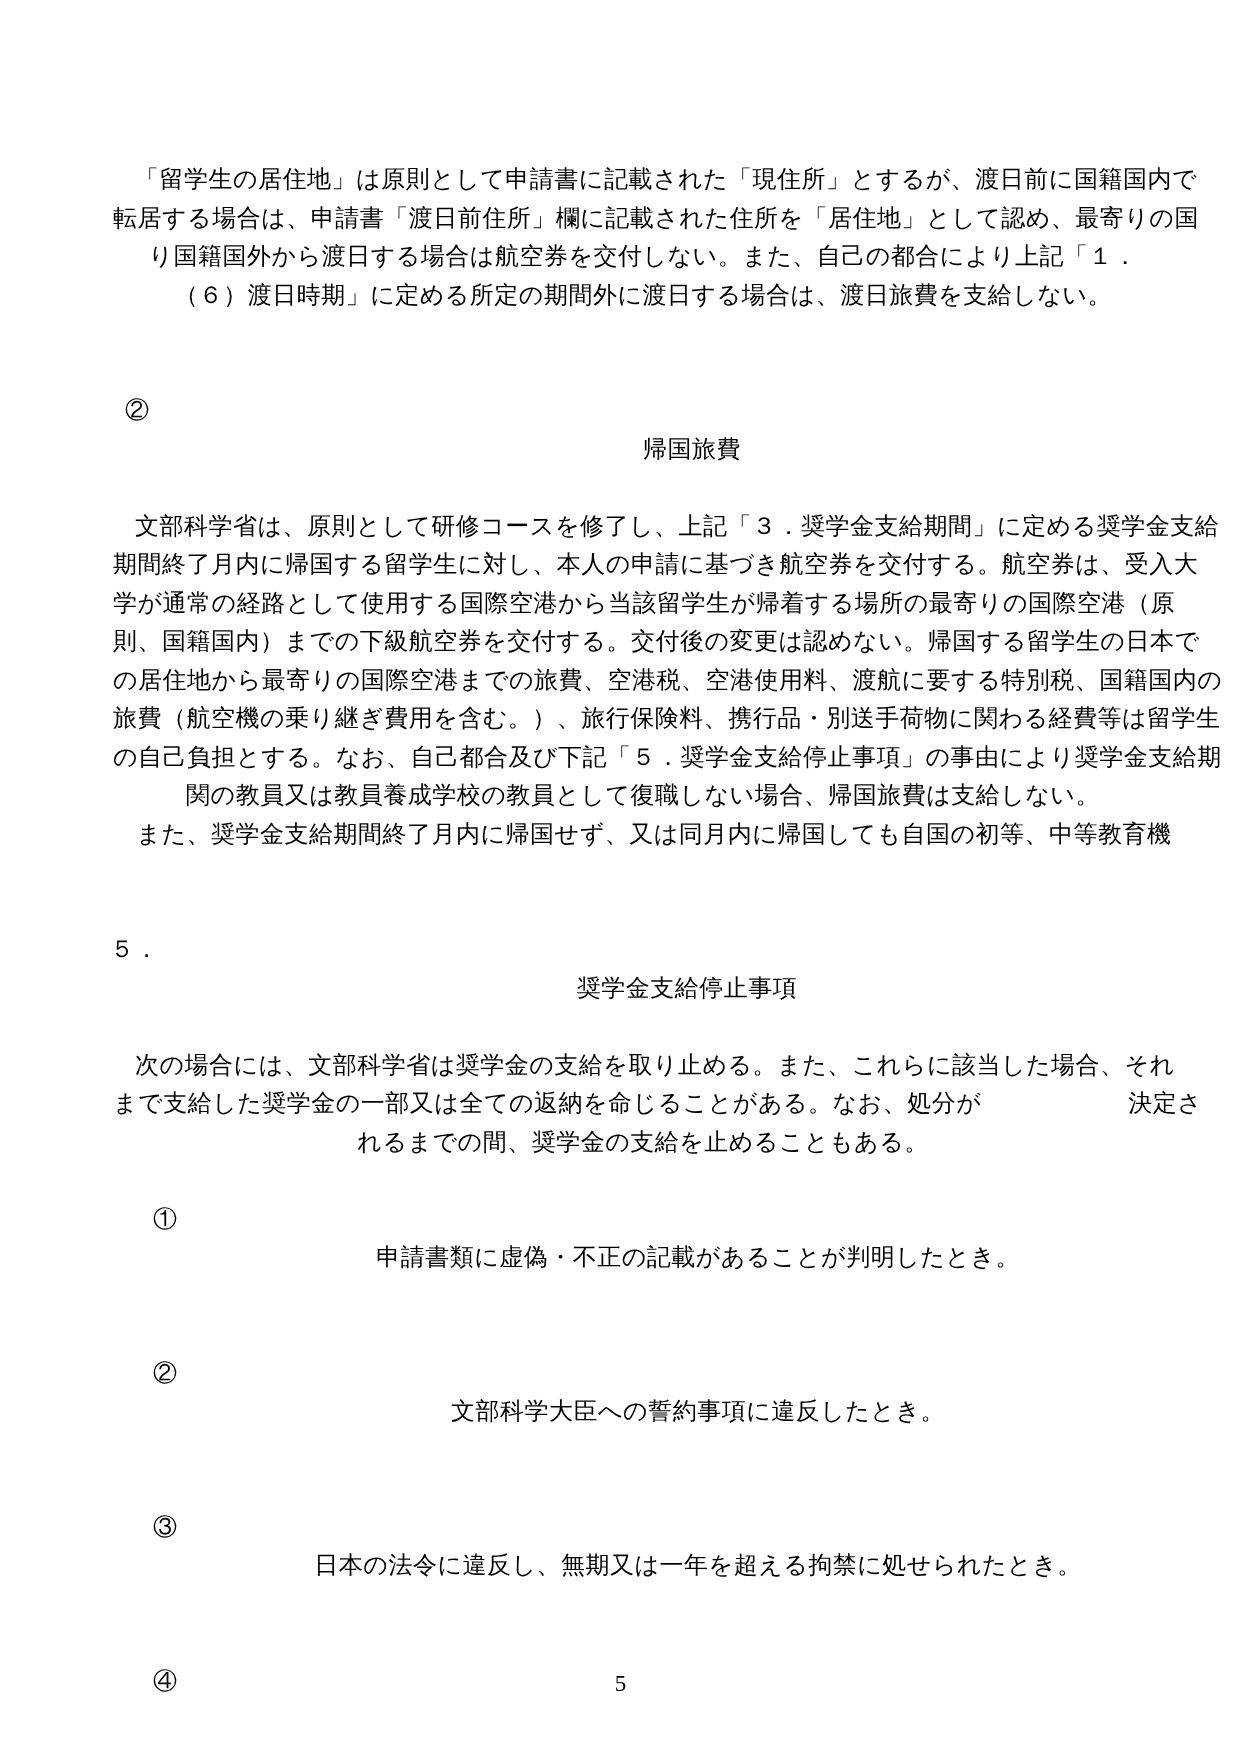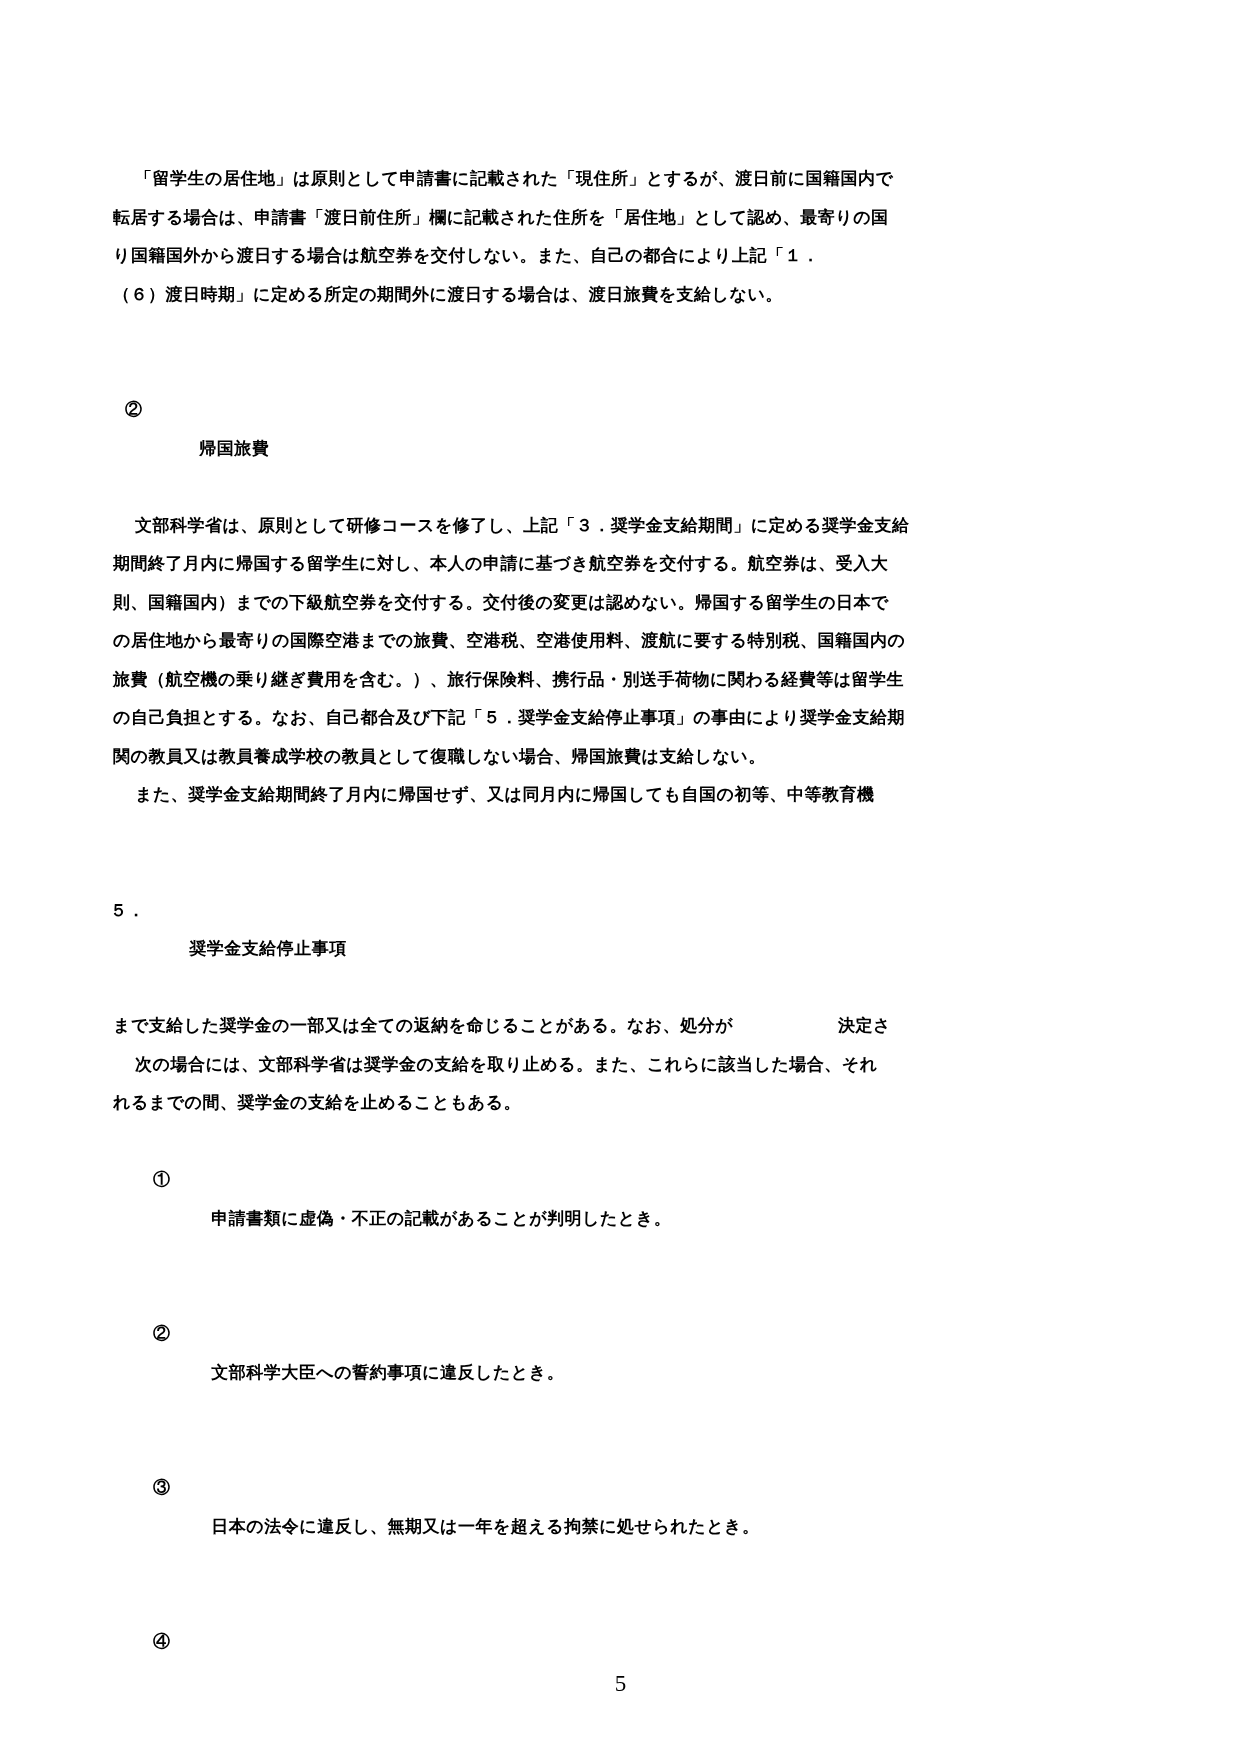--- a/index.html
+++ b/index.html
@@ -14,26 +14,27 @@
     margin: 0 auto;
   }
   .content {
     position: absolute;
     top: 160px;
     left: 113px;
     width: 1060px;
   }
   .line {
     margin: 0;
-    font-size: 17px;
-    font-weight: bold;
+    font-size: 24px;
+    font-weight: normal;
     line-height: 38.5px;
     letter-spacing: 0.5px;
     white-space: pre;
     font-feature-settings: "halt" 1;
+    text-align: center;
   }
   .indent { text-indent: 22px; }
   .spacer { height: 38.5px; }
   .h2head { position: relative; padding-left: 55px; }
   .h2head .h2marker { position: absolute; left: 12px; }
   .h5head { position: relative; padding-left: 45px; }
   .h5head .h5num { position: absolute; left: -3px; }
   .item { position: relative; padding-left: 67px; }
   .item .marker { position: absolute; left: 40px; }
   .footer {
@@ -60,37 +61,38 @@
 
     <div class="spacer"></div>
 
     <h3 class="line h2head">
       <span class="h2marker">②</span>
       <span>帰国旅費</span>
     </h3>
 
     <p class="line indent">文部科学省は、原則として研修コースを修了し、上記「３．奨学金支給期間」に定める奨学金支給</p>
     <p class="line">期間終了月内に帰国する留学生に対し、本人の申請に基づき航空券を交付する。航空券は、受入大</p>
+    <p class="line">学が通常の経路として使用する国際空港から当該留学生が帰着する場所の最寄りの国際空港（原</p>
     <p class="line">則、国籍国内）までの下級航空券を交付する。交付後の変更は認めない。帰国する留学生の日本で</p>
     <p class="line">の居住地から最寄りの国際空港までの旅費、空港税、空港使用料、渡航に要する特別税、国籍国内の</p>
     <p class="line">旅費（航空機の乗り継ぎ費用を含む。）、旅行保険料、携行品・別送手荷物に関わる経費等は留学生</p>
     <p class="line">の自己負担とする。なお、自己都合及び下記「５．奨学金支給停止事項」の事由により奨学金支給期</p>
 
     <p class="line">関の教員又は教員養成学校の教員として復職しない場合、帰国旅費は支給しない。</p>
     <p class="line indent">また、奨学金支給期間終了月内に帰国せず、又は同月内に帰国しても自国の初等、中等教育機</p>
 
     <div class="spacer"></div>
 
     <h3 class="line h5head">
       <span class="h5num">５．</span>
       <span>奨学金支給停止事項</span>
     </h3>
 
+    <p class="line indent">次の場合には、文部科学省は奨学金の支給を取り止める。また、これらに該当した場合、それ</p>
     <p class="line">まで支給した奨学金の一部又は全ての返納を命じることがある。なお、処分が　　　　　　決定さ</p>
-    <p class="line indent">次の場合には、文部科学省は奨学金の支給を取り止める。また、これらに該当した場合、それ</p>
     <p class="line">れるまでの間、奨学金の支給を止めることもある。</p>
 
     <p class="line item">
       <span class="marker">①</span>
       <span>申請書類に虚偽・不正の記載があることが判明したとき。</span>
     </p>
 
     <p class="line item">
       <span class="marker">②</span>
       <span>文部科学大臣への誓約事項に違反したとき。</span>

